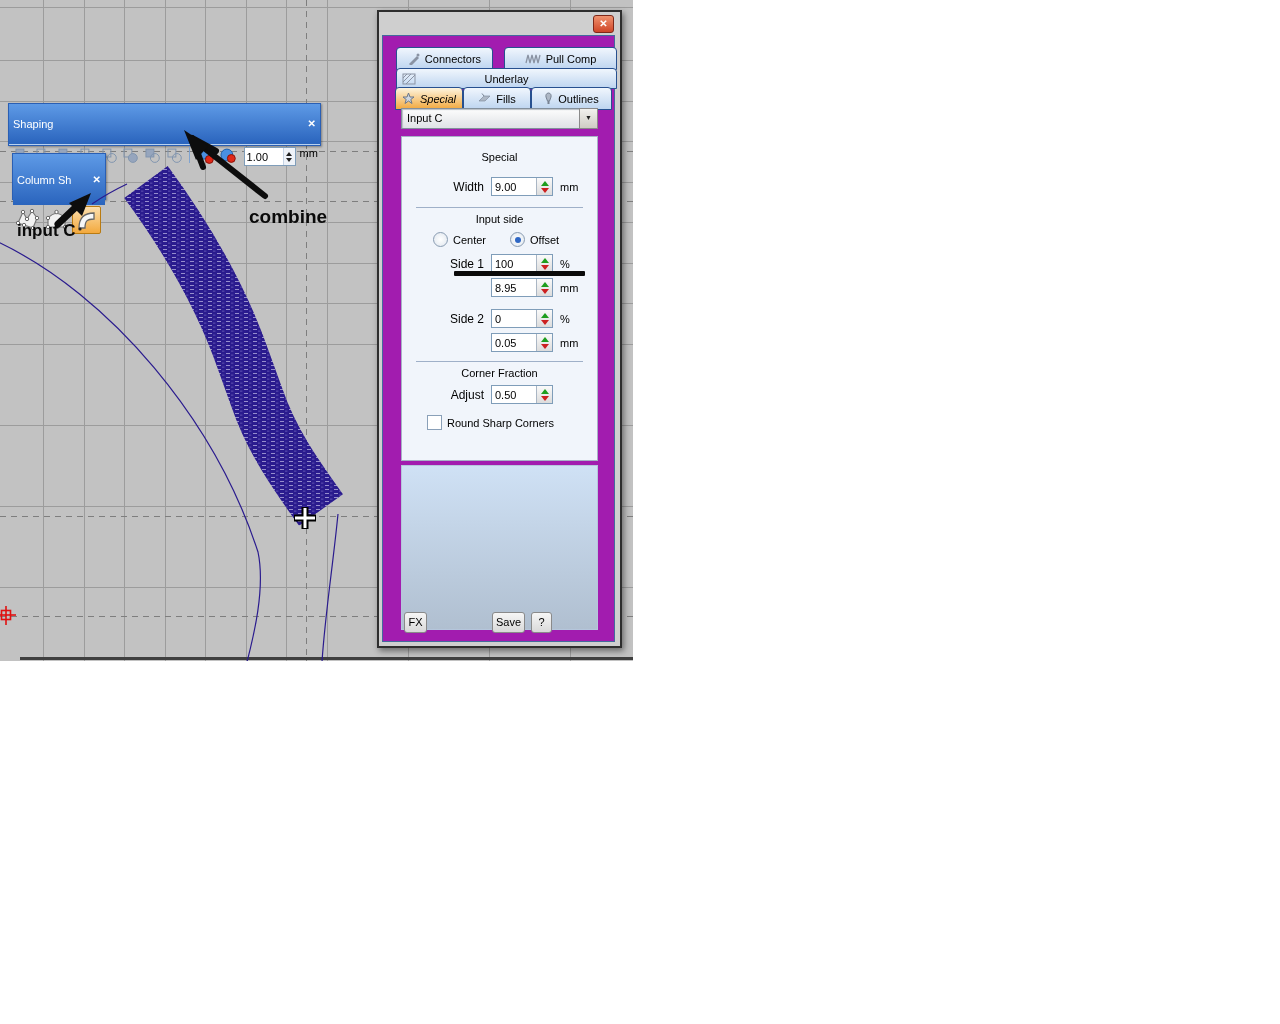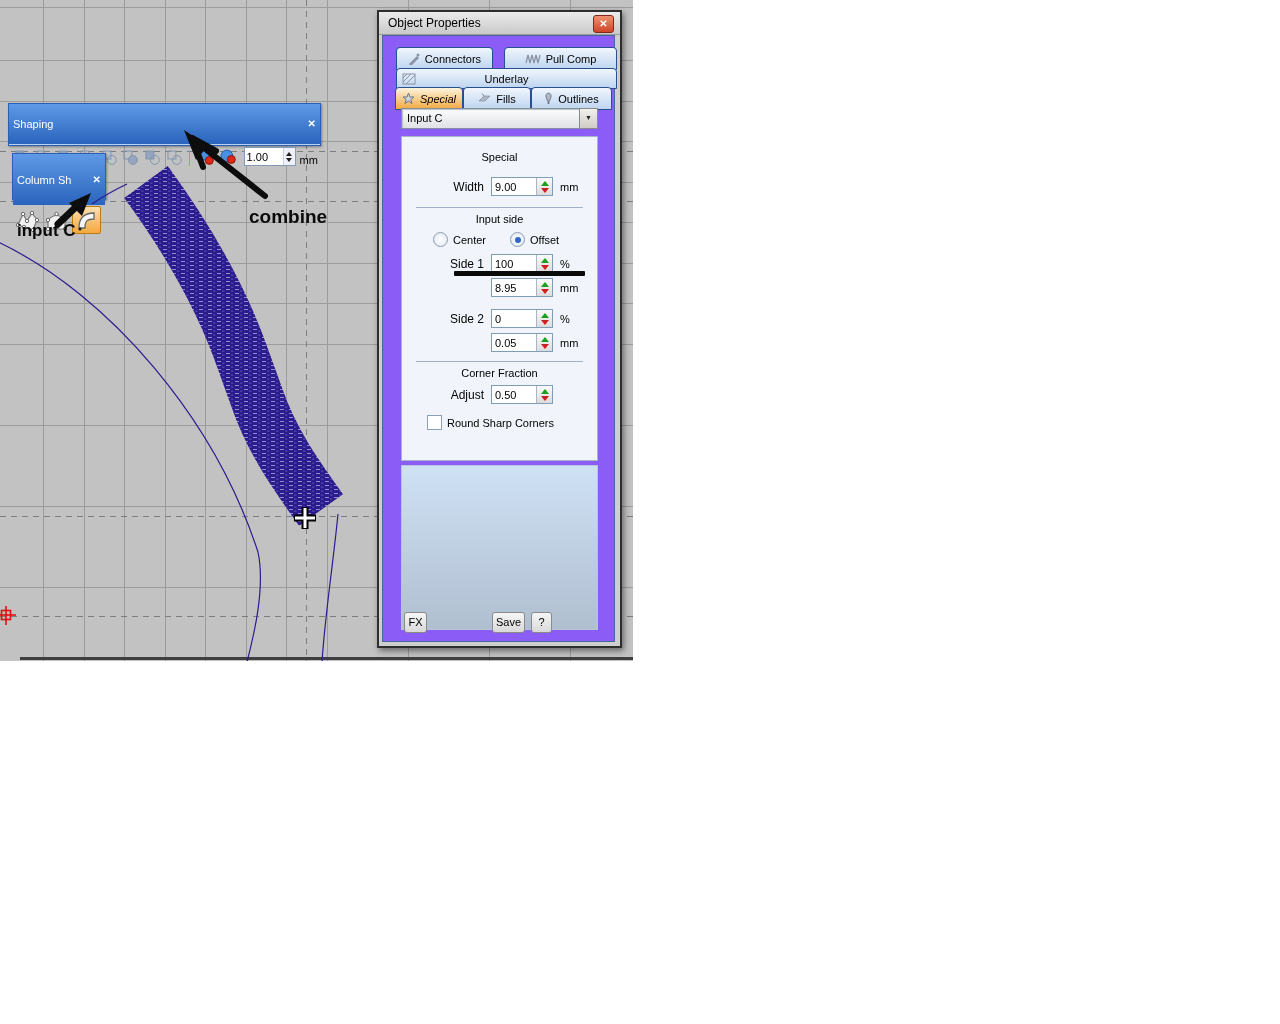--- a/index.html
+++ b/index.html
@@ -15,21 +15,21 @@
     background-position:4px 0,0 21px;overflow:hidden;}
   .hguide{height:1px;left:0;width:633px;background:repeating-linear-gradient(to right,#7e7e7e 0,#7e7e7e 6px,transparent 6px,transparent 11px);}
   .vguide{width:1px;top:0;height:661px;background:repeating-linear-gradient(to bottom,#7e7e7e 0,#7e7e7e 6px,transparent 6px,transparent 11px);}
   #canvas-bottom-edge{left:20px;top:657px;width:613px;height:3px;background:#3f3f3f;}
 
   
   .tb{border:1px solid #2a5fb4;background:#b9d2f0;box-shadow:1px 1px 2px rgba(0,0,0,.35);z-index:4;}
   .tb-title{height:14px;background:linear-gradient(#5e9ae6,#2a64bd);color:#fff;font-size:11px;
             line-height:14px;padding:13px 4px;display:flex;justify-content:space-between;align-items:center;}
   .tb-close{color:#fff;font-size:10px;font-weight:bold;line-height:12px;cursor:default;}
-  .tb-body{display:flex;align-items:flex-end;padding:3px 2px;}
+  .tb-body{display:flex;align-items:flex-start;padding:3px 2px;}
   .sicon{width:17px;height:17px;margin:0 2.5px;}
   .tsep{width:1px;height:16px;background:#7fa3d0;margin:0 4px;}
   .tfieldwrap{display:flex;border:1px solid #7f9db9;background:#fff;height:17px;align-items:stretch;margin-left:4px;}
   .tfield{border:0;outline:0;width:34px;font-size:11px;font-family:"Liberation Sans",sans-serif;padding:0 2px;background:#fff;}
   .tinyspin{width:11px;display:flex;flex-direction:column;justify-content:center;align-items:center;gap:2px;background:#eef2f8;border-left:1px solid #c5d3e4;}
   .tri-up-k{width:0;height:0;border-left:3px solid transparent;border-right:3px solid transparent;border-bottom:4px solid #222;}
   .tri-dn-k{width:0;height:0;border-left:3px solid transparent;border-right:3px solid transparent;border-top:4px solid #222;}
   .unit{font-size:11px;color:#000;margin-left:4px;}
 
   .colbtn{width:27px;height:26px;display:flex;align-items:center;justify-content:center;margin-right:2px;}
@@ -37,21 +37,21 @@
 
   
   #dialog{left:377px;top:10px;width:241px;height:634px;background:#cfcfcf;border:2px solid #2e2e2e;
           box-shadow:2px 3px 6px rgba(0,0,0,.45);z-index:10;}
   #dlg-title{left:0;top:0;right:0;height:22px;background:linear-gradient(#ececec,#c9c9c9);
              border-bottom:1px solid #9a9a9a;display:flex;align-items:center;}
   #dlg-title span{font-size:12px;color:#000;padding-left:9px;}
   #dlg-close{left:214px;top:3px;width:19px;height:16px;background:linear-gradient(#f0926f,#cf4527);
              border:1px solid #7e2819;border-radius:3px;color:#fff;font-size:10px;font-weight:bold;
              text-align:center;line-height:15px;}
-  #dlg-body{left:3px;top:23px;width:231px;height:605px;background:#8b5cf6;border:1px solid #44699d;}
+  #dlg-body{left:3px;top:23px;width:231px;height:605px;background:#a21caf;border:1px solid #44699d;}
 
   .tab{position:absolute;border:1px solid #27508f;border-radius:4px 4px 0 0;
        background:linear-gradient(#f0f6fd,#bed5f0);font-size:11px;color:#000;
        display:flex;align-items:center;justify-content:center;gap:5px;}
   .tab.active{background:linear-gradient(#fdf4de,#f2a93f);font-style:italic;}
   .ticon{display:inline-block;}
 
   .combo{left:18px;top:72px;width:178px;height:19px;background:linear-gradient(#fdfdfd,#dfe2e6);
          border:1px solid #828f9c;box-shadow:inset 1px 1px 1px #b9bec4;font-size:11px;
          line-height:19px;padding-left:5px;color:#000;}
@@ -231,23 +231,20 @@
     <div class="colbtn sel">
       <svg width="23" height="23" viewBox="0 0 23 23">
         <path d="M4,19 C4,9 9,4 19,4 L19,10 C12,10 10,12 10,19 Z" fill="#f7f7f7" stroke="#666" stroke-width="1.3"></path>
         <circle cx="5" cy="20" r="1.6" fill="#222"></circle>
       </svg>
     </div>
   </div>
 </div>
 
 <div id="dialog" class="abs">
-  <div id="dlg-title" class="abs">
-    <span>Object Properties</span>
-  </div>
   <div id="dlg-close" class="abs">✕</div>
 
   <div id="dlg-body" class="abs">
 
     <div class="tab" style="left:13px;top:11px;width:95px;height:21px">
       <svg class="ticon" width="12" height="12" viewBox="0 0 12 12">
           <path d="M1,11 L9,3 l2,2 -8,8z" fill="#8a93a3"></path>
           <circle cx="10" cy="2" r="1.5" fill="#8a93a3"></circle>
         </svg>
       <span>Connectors</span>

